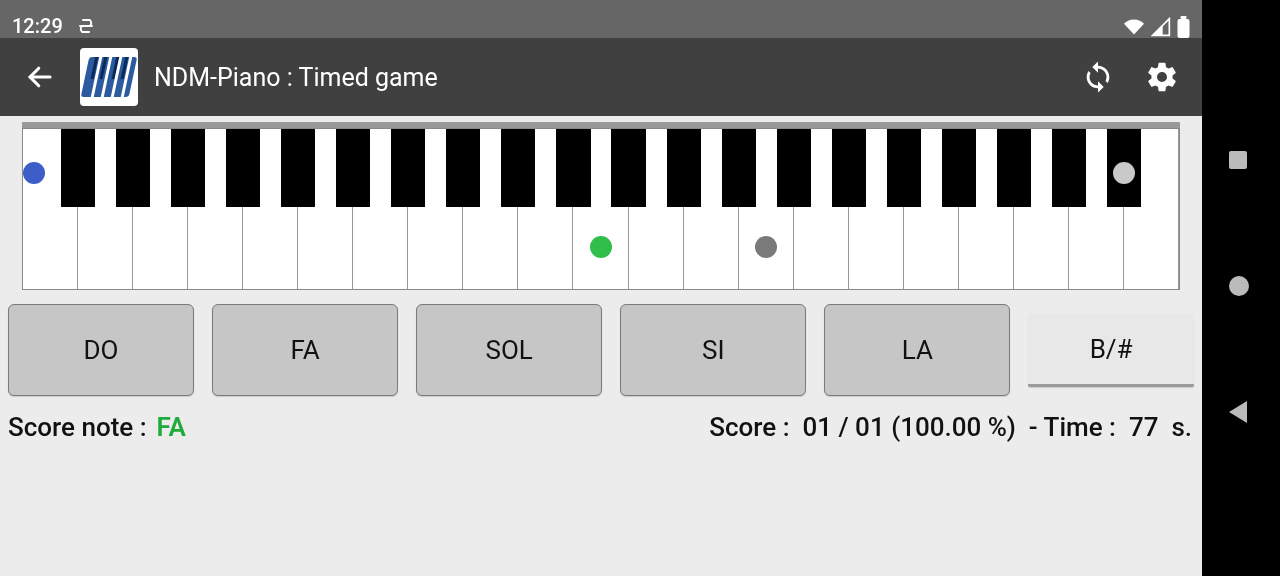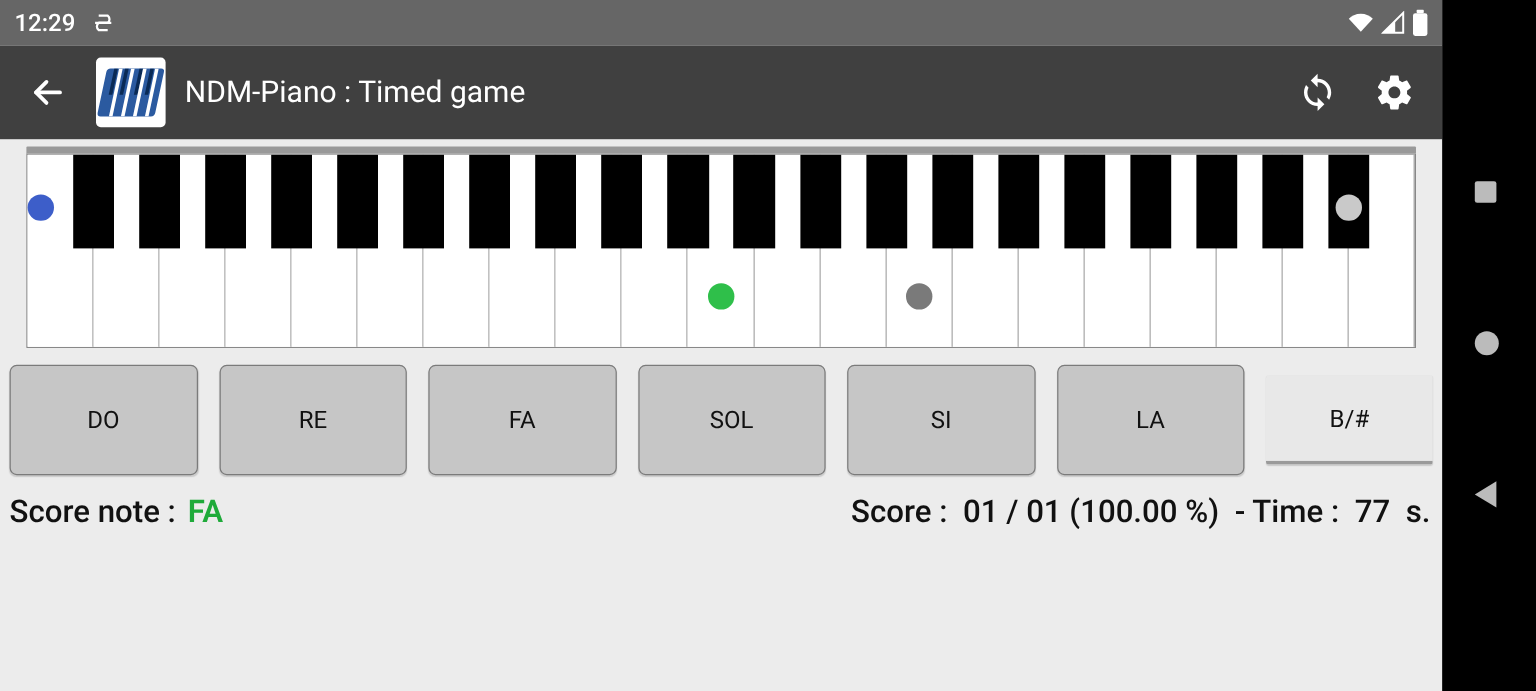--- a/index.html
+++ b/index.html
@@ -11,21 +11,21 @@
 #navbar{ position:absolute; right:0; top:0; width:78px; height:576px; background:#000; display:flex; flex-direction:column; align-items:center; justify-content:space-around; padding:100px 0; }
 #navbar .navbtn{ width:24px; height:24px; }
 .sq{ width:18px; height:18px; background:#bbb; border-radius:2px; }
 .circ{ width:20px; height:20px; background:#bbb; border-radius:50%; }
 .tri{ width:0;height:0; border-top:11px solid transparent; border-bottom:11px solid transparent; border-right:18px solid #bbb; }
 
 
 #screen{ position:absolute; left:0; top:0; width:1202px; height:576px; background:#ececec; display:flex; flex-direction:column; }
 
 
-#statusbar{ height:38px; background:#666; color:#fff; display:flex; align-items:center; justify-content:space-between; padding:0 12px; font-size:20px; font-weight:500;}
+#statusbar{ height:38px; background:#666; color:#fff; display:flex; align-items:flex-end; justify-content:space-between; padding:0 12px; font-size:20px; font-weight:500;}
 #statusbar .left{ display:flex; align-items:center; gap:14px; }
 #statusbar .right{ display:flex; align-items:center; gap:6px; }
 .icon{ display:inline-block; }
 
 
 #appbar{ height:78px; background:#404040; color:#fff; display:flex; align-items:center; padding:0 16px; gap:16px; }
 #appbar .title{ font-size:25px; flex:1; font-weight:400;}
 .appicon{ width:58px; height:58px; background:#fff; border-radius:4px; display:flex; align-items:center; justify-content:center; overflow:hidden; transform:rotate(0deg); }
 .appicon-inner{ width:48px; height:40px; background:linear-gradient(90deg,#2b5aa0,#2b5aa0); position:relative; border-radius:3px; transform:skewX(-12deg); overflow:hidden;}
 .appicon-inner::before,.appicon-inner::after{content:"";position:absolute;top:0;bottom:0;width:3px;background:#fff;}
@@ -38,21 +38,21 @@
 #pianoWrap{ padding:6px 22px 0 22px; }
 #pianoFrame{ background:#999; padding:6px 0 0 0; border-radius:1px;}
 #piano{ position:relative; height:162px; background:#fff; border:1px solid #888; }
 .whitekey{ position:absolute; top:0; bottom:0; border-right:1px solid #999; background:#fff; }
 .whitekey:last-child{ border-right:none;}
 .blackkey{ position:absolute; top:0; height:78px; background:#000; z-index:2; }
 .dot{ position:absolute; width:22px; height:22px; border-radius:50%; z-index:3; }
 
 
 #buttons{ display:flex; gap:18px; padding:14px 8px 4px 8px; align-items:stretch; }
-.notebtn{ flex:1; height:92px; background:#c6c6c6; border:1px solid #7b7b7b; border-radius:6px; font-size:20px; font-weight:400; color:#111; display:flex; align-items:center; justify-content:center; cursor:pointer; box-shadow:0 1px 1px rgba(0,0,0,.15);}
+.notebtn{ flex:1; height:92px; background:#c6c6c6; border:1px solid #7b7b7b; border-radius:6px; font-size:26px; font-weight:400; color:#111; display:flex; align-items:center; justify-content:center; cursor:pointer; box-shadow:0 1px 1px rgba(0,0,0,.15);}
 .notebtn.alt{ background:#e8e8e8; border:none; border-bottom:3px solid #9a9a9a; border-radius:2px; height:74px; align-self:center; flex:0.9;}
 
 
 #statusline{ display:flex; justify-content:space-between; align-items:baseline; padding:12px 10px 0 8px; font-size:26px; color:#111; font-weight:500;}
 #statusline .lastnote{ display:flex; gap:10px; align-items:baseline;}
 #statusline .lastnote .val{ color:#1faa3a; font-weight:600;}
 #statusline .score{ white-space:pre; }
 
 svg{ display:block; }
 </style>
@@ -170,21 +170,20 @@
             <div class="dot" style="background: rgb(47, 191, 74); left: 567px; top: 107px;"></div>
             <div class="dot" style="background: rgb(61, 94, 201); top: 33px;"></div>
             <div class="dot" style="background: rgb(122, 122, 122); left: 732.143px; top: 107px;"></div>
             <div class="dot" style="background: rgb(201, 201, 201); left: 1089.95px; top: 33px;"></div>
           </div>
       </div>
     </div>
 
     <div id="buttons">
         <div class="notebtn">DO</div>
-        <div class="notebtn">RE</div>
         <div class="notebtn">FA</div>
         <div class="notebtn">SOL</div>
         <div class="notebtn">SI</div>
         <div class="notebtn">LA</div>
         <div class="notebtn alt">B/#</div>
       </div>
 
     <div id="statusline">
       <div class="lastnote">
         <span>Score note :</span>

